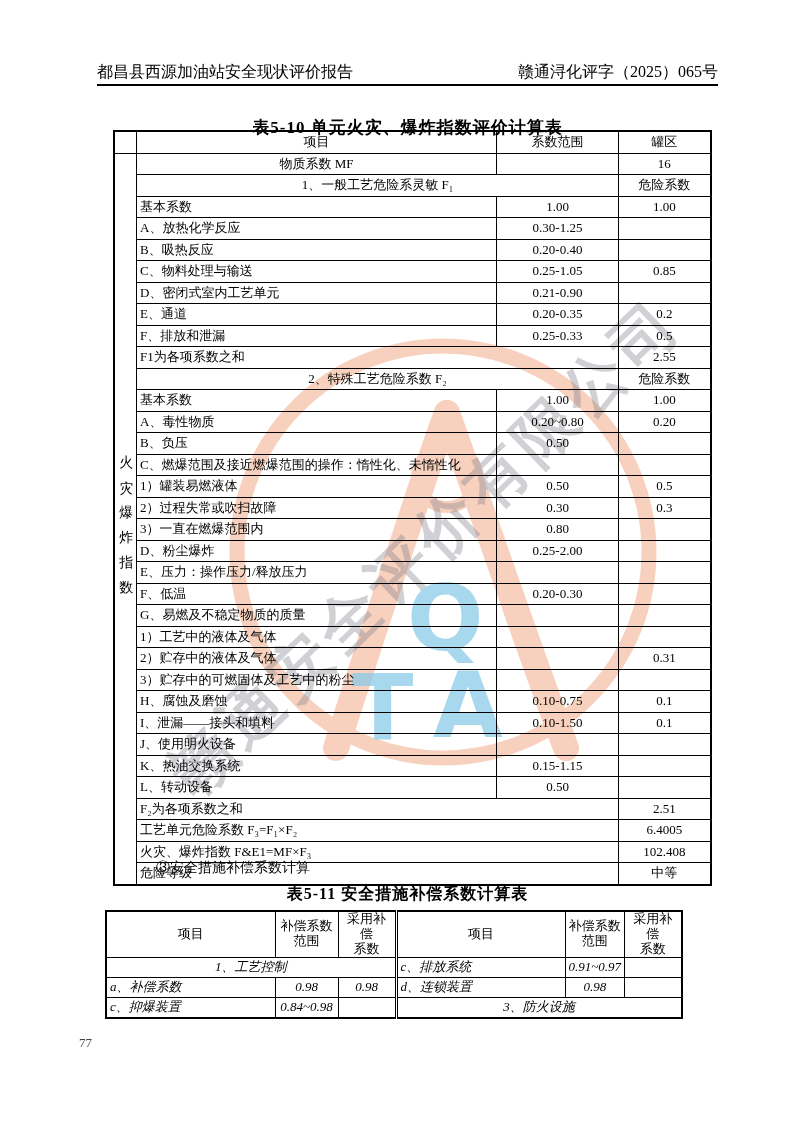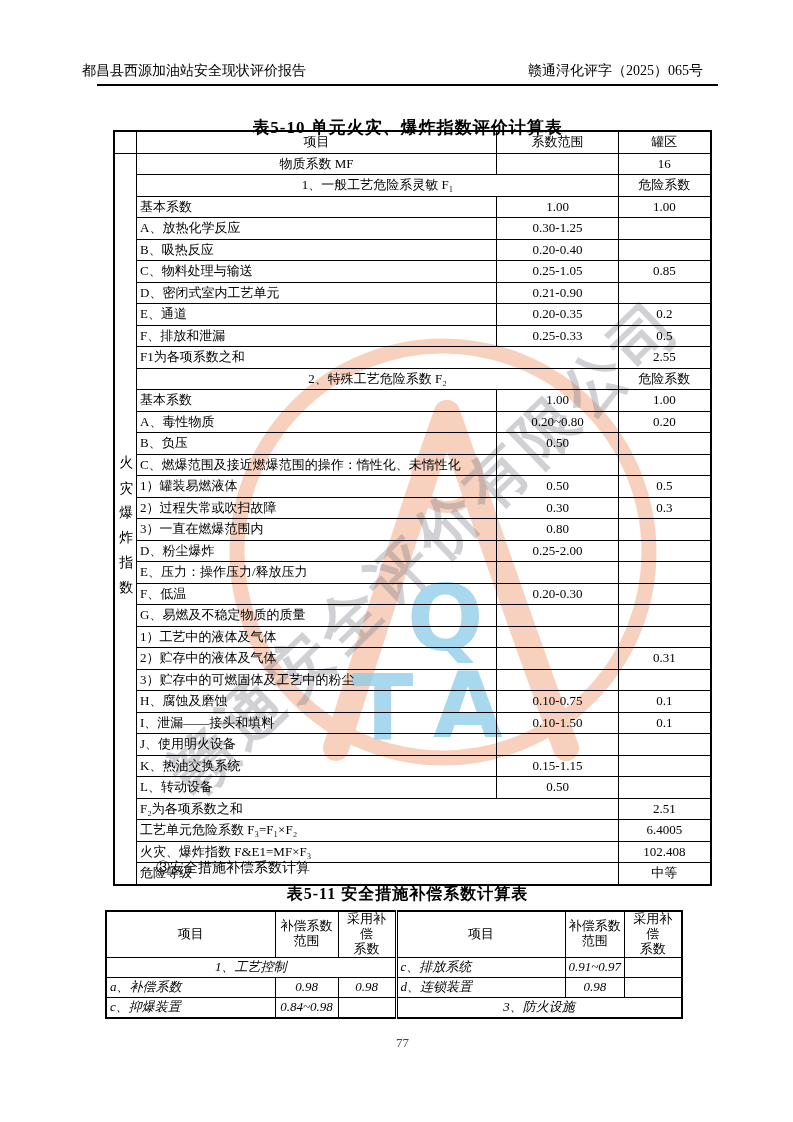--- a/index.html
+++ b/index.html
@@ -1,22 +1,22 @@
 <!DOCTYPE html>
 <html><head>
 <meta charset="utf-8">
 <style>
   html,body{margin:0;padding:0;}
   body{
     width:793px;height:1122px;position:relative;background:#fff;
     font-family:"Liberation Serif","DejaVu Serif",serif;color:#000;
     overflow:hidden;
   }
-  .hdr{position:absolute;top:61px;left:82px;width:621px;display:flex;
-    justify-content:space-between;font-size:14px;line-height:1.4;}
+  .hdr{position:absolute;top:61px;left:97px;width:621px;display:flex;
+    justify-content:space-between;font-size:16px;line-height:1.4;}
   .hdr-rule{position:absolute;top:84px;left:97px;width:621px;height:0;
     border-top:2px solid #000;}
   .t1-title{position:absolute;top:116px;left:97px;width:621px;text-align:center;
     font-size:17px;font-weight:bold;letter-spacing:1px;}
   
   #table1{position:absolute;top:130px;left:113px;border-collapse:collapse;
     table-layout:fixed;border:2px solid #000;}
   #table1 td,#table1 th{border:1px solid #000;font-size:13px;font-weight:normal;
     padding:0 3px;height:20.5px;line-height:1.05;white-space:nowrap;overflow:visible;}
   #table1 .al{text-align:left;}
@@ -32,21 +32,21 @@
   #table2{position:absolute;top:910px;left:105px;border-collapse:collapse;
     table-layout:fixed;border:2px solid #000;}
   #table2 td,#table2 th{border:1px solid #000;font-size:13px;font-weight:normal;
     padding:0 3px;line-height:1.15;white-space:nowrap;overflow:visible;}
   #table2 thead th{height:35px;white-space:pre-line;text-align:center;vertical-align:middle;}
   #table2 tbody td{height:19px;font-style:italic;}
   #table2 .al{text-align:left;}
   #table2 .ac{text-align:center;}
   #table2 .dbl{border-left:3px double #000;}
   
-  .footer{position:absolute;top:1035px;left:92px;width:621px;text-align:center;
+  .footer{position:absolute;top:1035px;left:79px;width:621px;
     font-size:13px;color:#444;}
   
   .wm{position:absolute;inset:0;pointer-events:none;mix-blend-mode:multiply;}
   .wm-svg{position:absolute;left:0;top:0;}
   .wm-diagonal{position:absolute;left:80px;top:505px;width:690px;text-align:center;
     transform:rotate(-44deg);transform-origin:center;white-space:nowrap;
     font-family:"DejaVu Sans","Liberation Sans",sans-serif;font-weight:bold;
     font-size:62px;letter-spacing:6px;color:rgba(118,118,132,0.34);}
   .wm-letter{position:absolute;font-family:"DejaVu Sans","Liberation Sans",sans-serif;
     font-weight:bold;opacity:0.75;}

